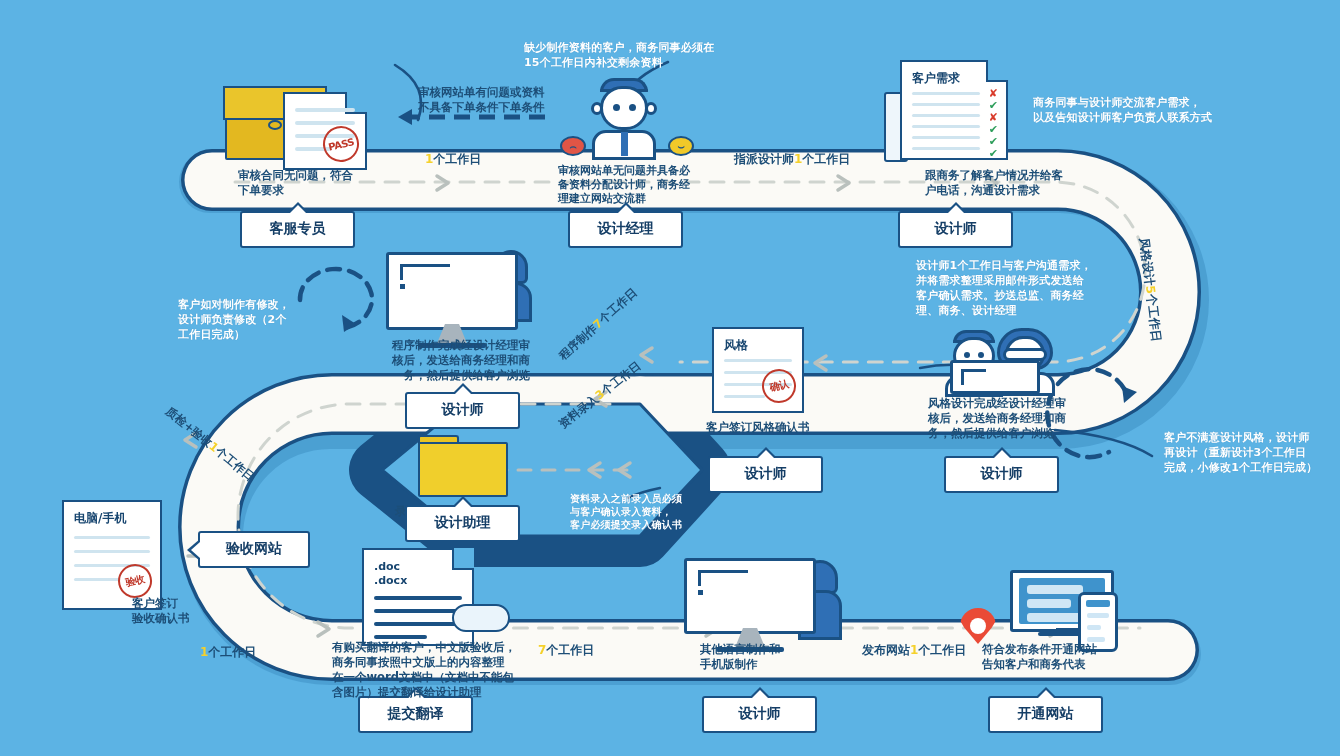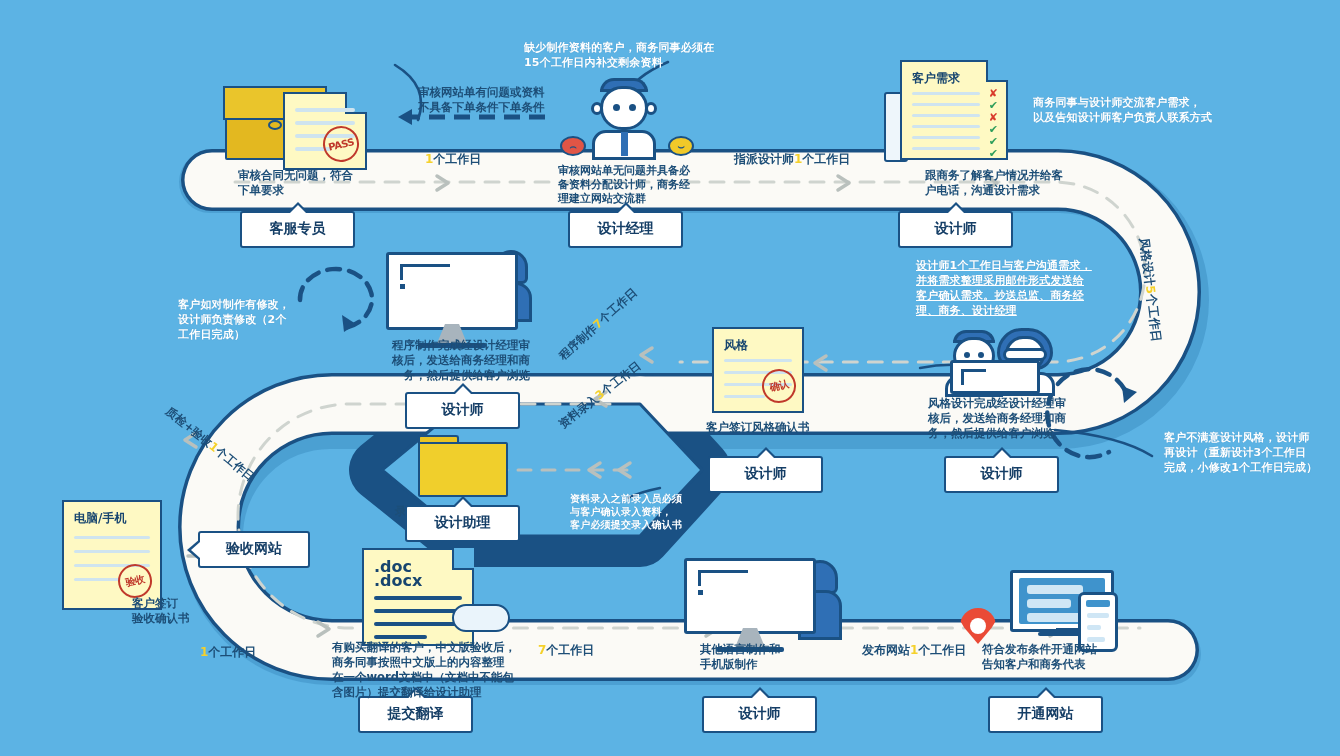--- a/index.html
+++ b/index.html
@@ -85,21 +85,21 @@
   }
   .rolebox.lefttip .tip:after{
     left:4px;top:-8px;
     border-left:0;border-right:9px solid #fff;
     border-top:8px solid transparent;border-bottom:8px solid transparent;
   }
 
   
   .doc{
     position:absolute;
-    background:#fef9c3;
+    background:#ffffff;
     border:2.5px solid #1a5184;
     box-sizing:border-box;
   }
   .doc .title{
     position:absolute;left:10px;top:8px;
     font-size:12px;font-weight:700;color:#17456f;
     white-space:nowrap;
   }
   .doc .lines{position:absolute;left:10px;right:10px;}
   .doc .ln{height:4px;background:#cfe4ef;margin-bottom:9px;border-radius:2px;}
@@ -389,21 +389,21 @@
 
   <div class="abs" style="left:898px;top:211px;">
     <div class="rolebox" style="position:relative;width:115px;">
       <div class="tip"></div>
       <span>设计师</span>
     </div>
   </div>
 
   <div class="abs curvelabel" style="left:1152px;top:237px;transform:rotate(83deg);transform-origin:left top;">风格设计<b>5</b>个工作日</div>
 
-  <div class="abs note" style="left:916px;top:258px;white-space:pre;text-decoration:underline;">设计师1个工作日与客户沟通需求，
+  <div class="abs note" style="left:916px;top:258px;white-space:pre;">设计师1个工作日与客户沟通需求，
 并将需求整理采用邮件形式发送给
 客户确认需求。抄送总监、商务经
 理、商务、设计经理</div>
 
   <div class="person" style="left:945px;top:330px;width:60px;height:64px;">
     <div class="hair" style="left:8px;top:0;width:42px;height:13px;border-radius:20px 20px 0 0;"></div>
     <div class="head" style="left:8px;top:7px;width:42px;height:38px;border-radius:20px;"></div>
     <div class="eye" style="left:19px;top:22px;width:6px;height:6px;"></div>
     <div class="eye" style="left:33px;top:22px;width:6px;height:6px;"></div>
     <div class="body-t" style="left:0;top:45px;width:58px;height:22px;"></div>
@@ -521,21 +521,21 @@
     <div class="rolebox lefttip" style="position:relative;width:112px;">
       <div class="tip"></div>
       <span>验收网站</span>
     </div>
   </div>
 
   <div class="abs duration" style="left:200px;top:644px;"><b>1</b>个工作日</div>
 
   <div class="doc" style="left:362px;top:548px;width:112px;height:98px;">
     <div class="fold"></div>
-    <div class="abs" style="left:10px;top:10px;font-size:16px;font-weight:700;color:#17456f;line-height:14px;">
+    <div class="abs" style="left:10px;top:10px;font-size:11px;font-weight:700;color:#17456f;line-height:14px;">
       <div>.doc</div>
       <div>.docx</div>
     </div>
     <div class="lines" style="top:46px;">
       <div class="ln" style="height:4px;background:#1a5184;margin-bottom:9px;"></div>
       <div class="ln" style="height:4px;background:#1a5184;margin-bottom:9px;"></div>
       <div class="ln" style="height:4px;background:#1a5184;margin-bottom:9px;"></div>
       <div class="ln short" style="height:4px;background:#1a5184;"></div>
     </div>
   </div>

